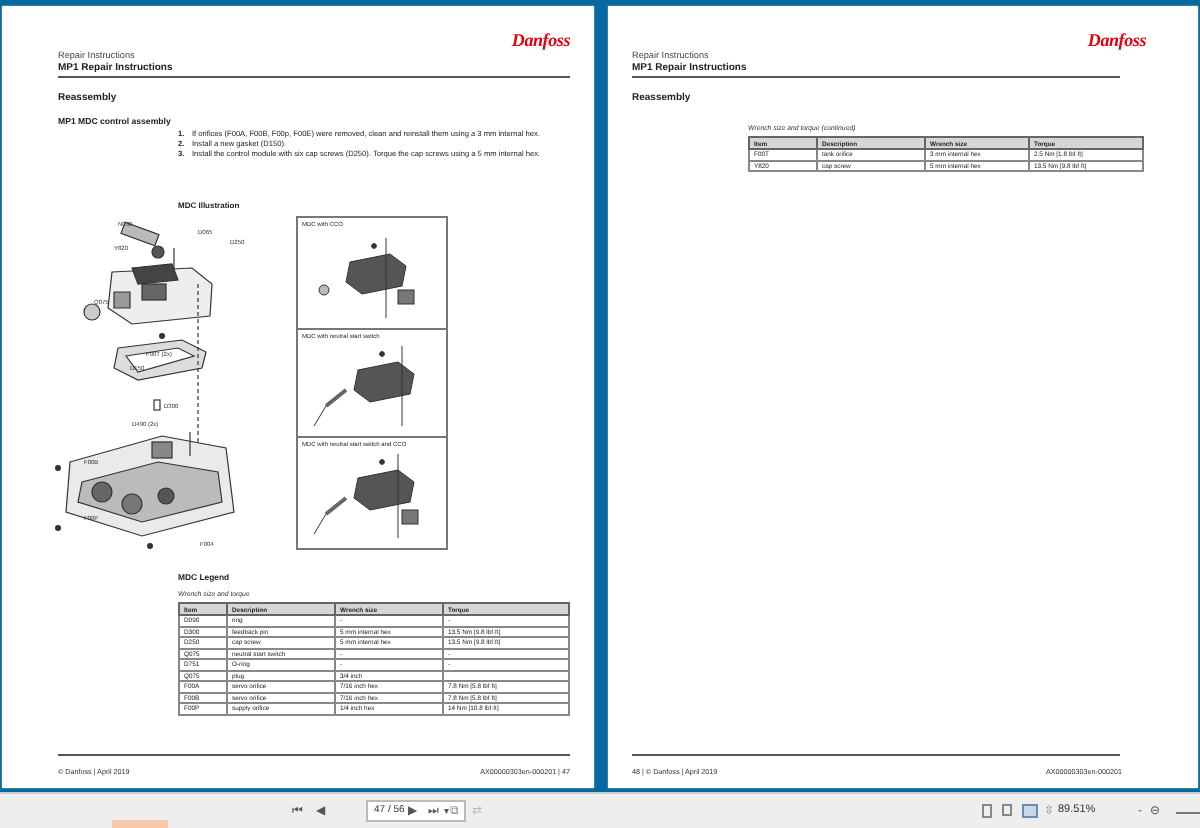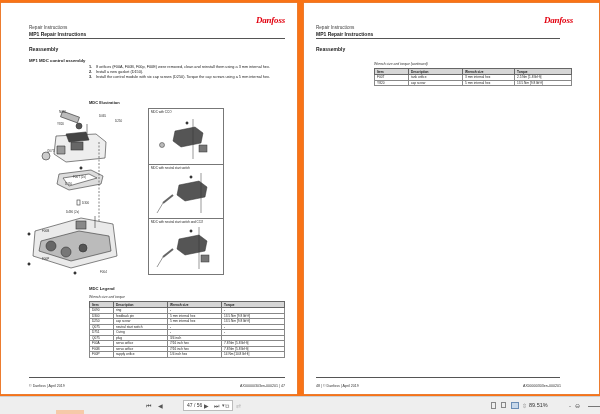--- a/index.html
+++ b/index.html
@@ -1,19 +1,19 @@
 <!DOCTYPE html>
 <html><head>
 <meta charset="utf-8">
 <style>
   * { box-sizing: border-box; margin: 0; padding: 0; }
   html, body { width: 600px; height: 414px; overflow: hidden; }
   body { background: #e6e6e6; font-family: "Liberation Sans", sans-serif; color: #222; position: relative; }
 
-  .viewer { position: absolute; left: 0; top: 0; width: 600px; height: 396px; background: #f97316; }
+  .viewer { position: absolute; left: 0; top: 0; width: 600px; height: 396px; background: #0369a1; }
   .page { position: absolute; top: 3px; background: #fff; height: 391px; box-shadow: 0 0 1px #aaa; }
   .page.left { left: 1px; width: 296px; }
   .page.right { left: 304px; width: 295px; }
 
   .logo { position: absolute; top: 12px; font-family: "Liberation Serif", serif; font-style: italic; font-weight: bold; color: #e2000f; font-size: 9px; letter-spacing: -0.2px; }
   .page.left .logo { right: 12px; }
   .page.right .logo { right: 26px; }
 
   .hdr-small { position: absolute; left: 28px; top: 22px; font-size: 4.6px; color: #444; }
   .hdr-big { position: absolute; left: 28px; top: 28px; font-size: 5px; font-weight: bold; color: #222; }

